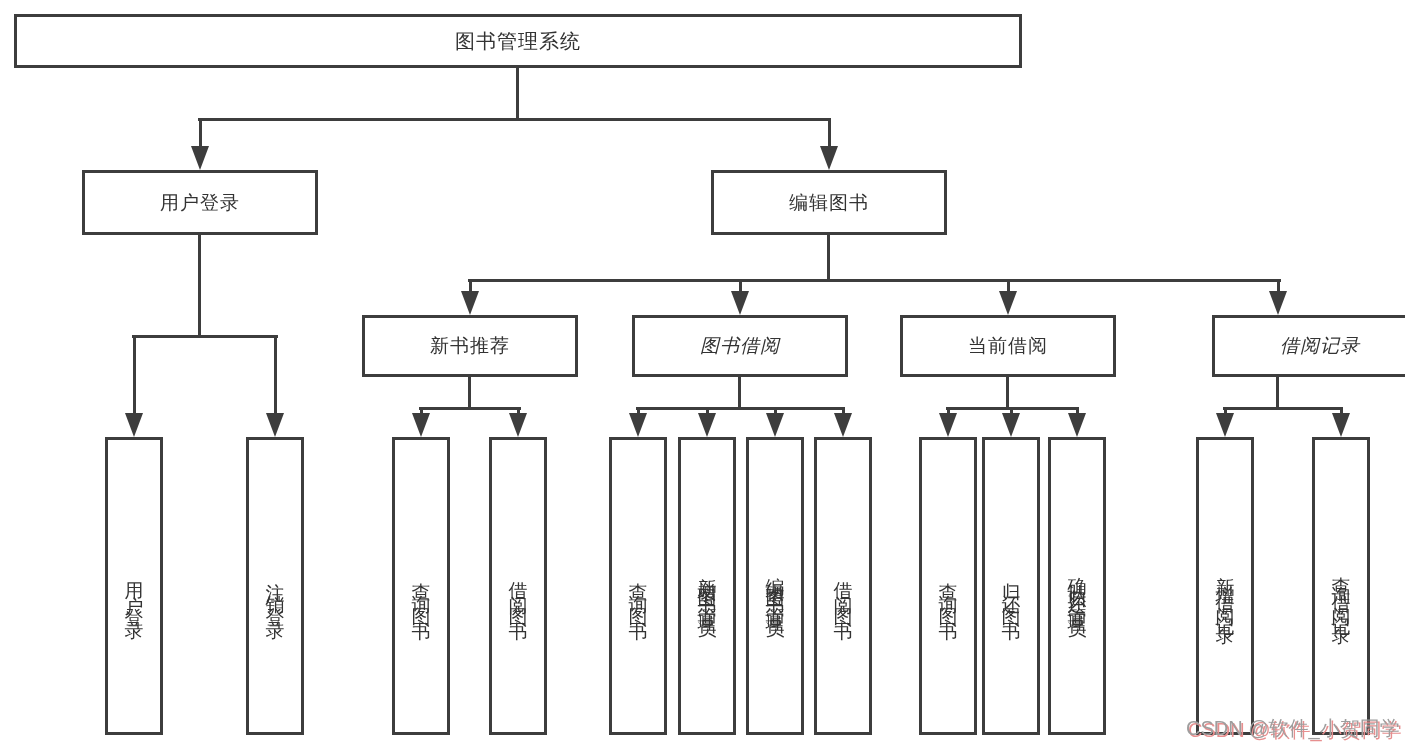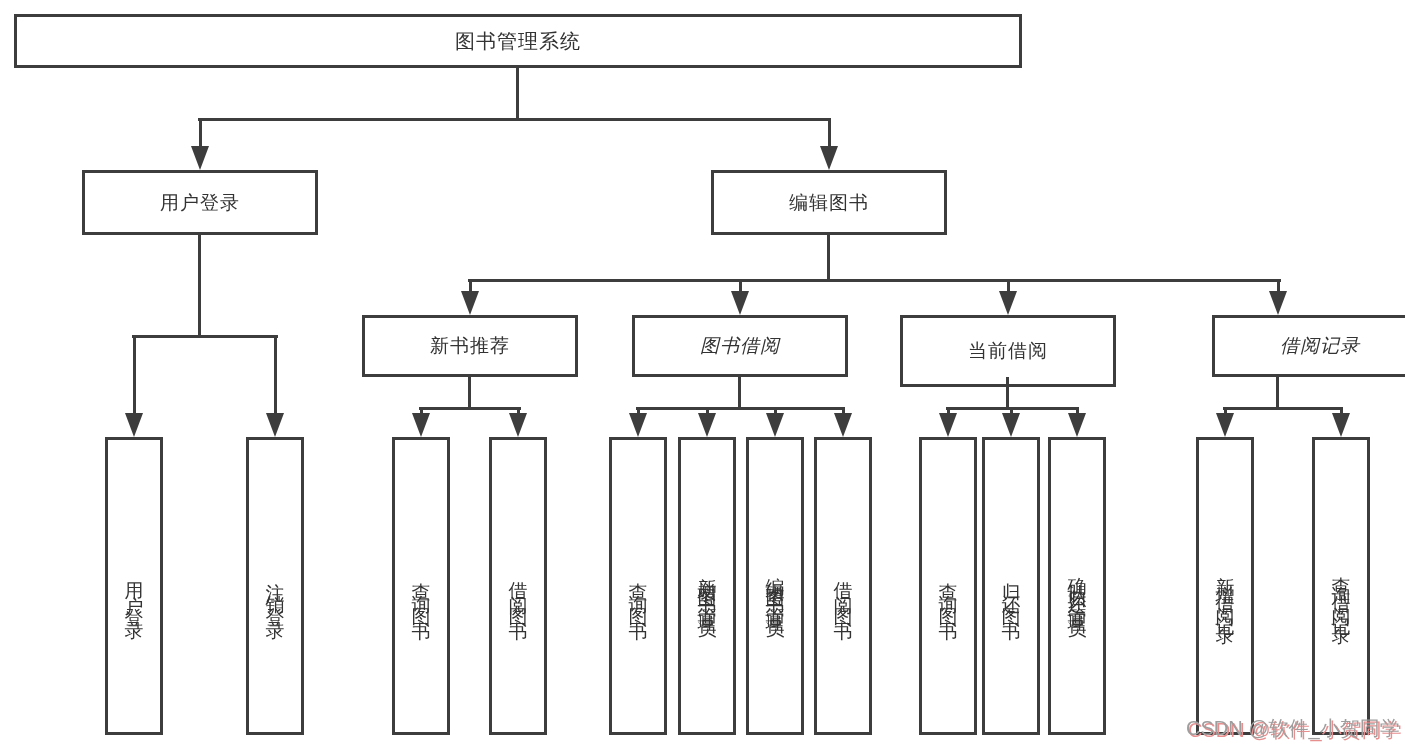--- a/index.html
+++ b/index.html
@@ -120,21 +120,21 @@
   <div class="ahead" style="left:999px;  top:291px;"></div>
   <div class="vline" style="left:1277px; top:279px; height:16px;"></div>
   <div class="ahead" style="left:1269px; top:291px;"></div>
 
   <div class="box" style="left:362px; top:315px; width:216px; height:62px;text-align:right;">
     <span>新书推荐</span>
   </div>
   <div class="box" style="left:632px; top:315px; width:216px; height:62px;font-style:italic;">
     <span>图书借阅</span>
   </div>
-  <div class="box" style="left:900px; top:315px; width:216px; height:72px;">
+  <div class="box" style="left:900px; top:315px; width:216px; height:62px;">
     <span>当前借阅</span>
   </div>
   <div class="box" style="left:1212px; top:315px; width:216px; height:62px;font-style:italic;">
     <span>借阅记录</span>
   </div>
 
   <div class="vline" style="left:468px; top:377px; height:33px;"></div>
   <div class="hline" style="left:419px; top:407px; width:102px;"></div>
   <div class="vline" style="left:420px; top:407px; height:10px;"></div>
   <div class="ahead" style="left:412px; top:413px;"></div>

